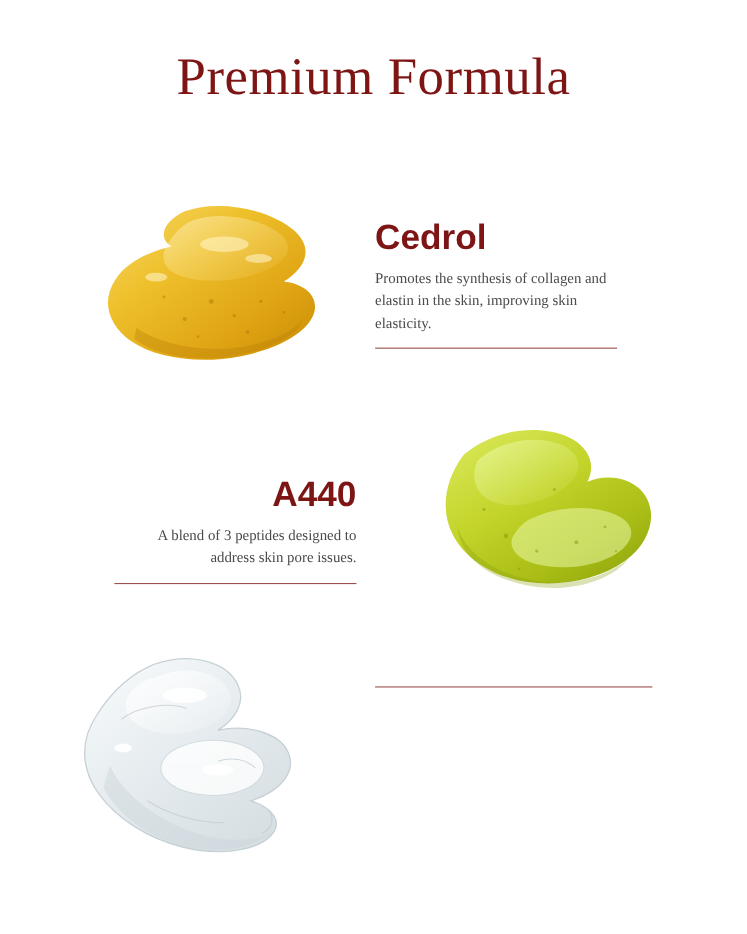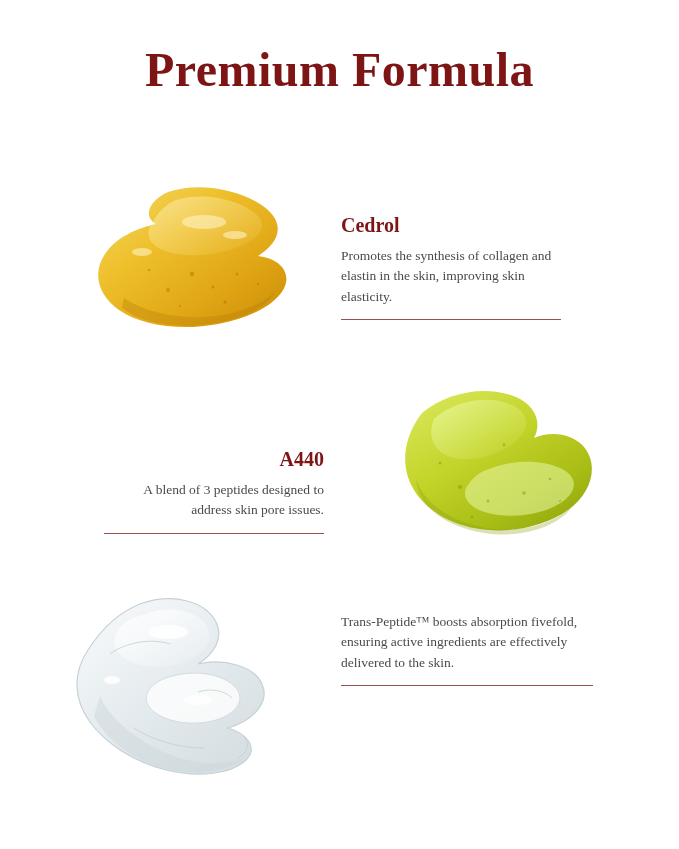--- a/index.html
+++ b/index.html
@@ -22,36 +22,36 @@
 
   
   .page-title {
     position: absolute;
     top: 42px;
     left: 0;
     width: 679px;
     text-align: center;
     font-family: "Liberation Serif", serif;
     font-size: 48px;
-    font-weight: bold;
+    font-weight: normal;
     letter-spacing: 0.5px;
     color: #7e1515;
   }
 
   
   .ingredient {
     position: absolute;
   }
   .ing-name {
-    font-family: Liberation Serif, serif;
-    font-size: 20px;
+    font-family: Liberation Sans, sans-serif;
+    font-size: 32px;
     font-weight: bold;
     color: #7e1515;
     line-height: 1.1;
-    margin: 16px 0 10px 0;
+    margin: 0 0 10px 0;
   }
   .ing-desc {
     font-family: Liberation Serif, serif;
     font-size: 13.5px;
     line-height: 1.5;
     color: #4a4a4a;
     margin: 0;
   }
   .rule {
     height: 1px;
@@ -221,17 +221,16 @@
       </g>
       <g fill="#ffffff" opacity="0.9">
         <ellipse cx="120" cy="44" rx="20" ry="7"></ellipse>
         <ellipse cx="150" cy="112" rx="14" ry="5"></ellipse>
         <ellipse cx="64" cy="92" rx="8" ry="4"></ellipse>
       </g>
     </svg>
   </div>
 
   <div class="ingredient" id="block-trans">
-    <p class="ing-desc">Trans-Peptide™ boosts absorption fivefold, ensuring active ingredients are effectively delivered to the skin.</p>
     <div class="rule"></div>
   </div>
 
 </div>
 
 </body></html>

